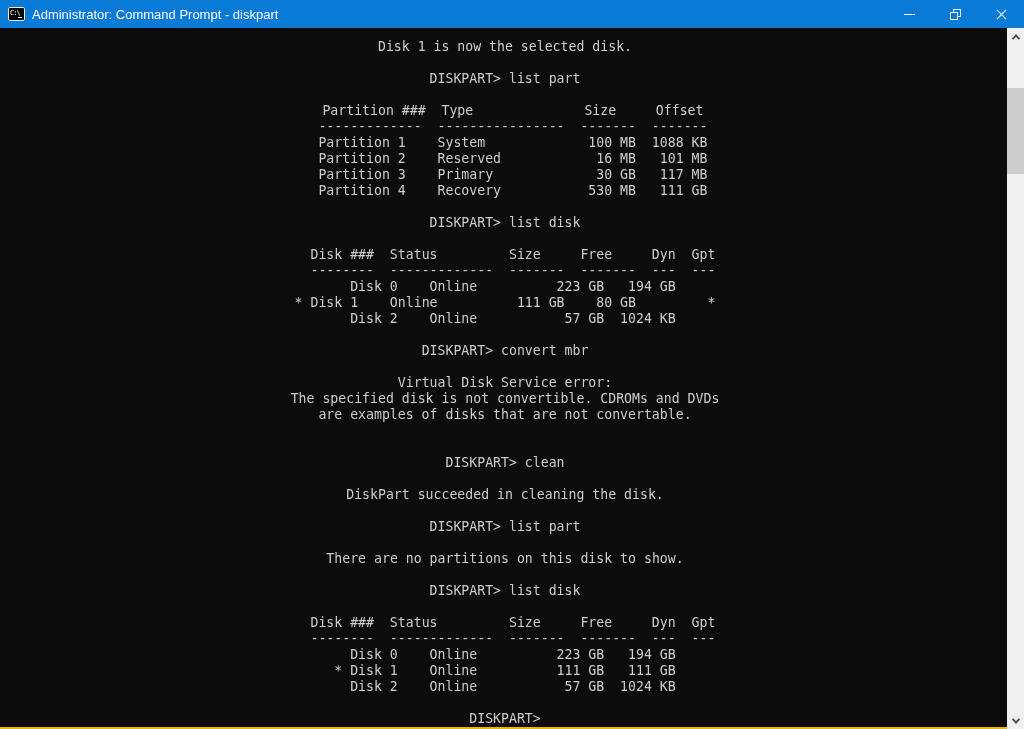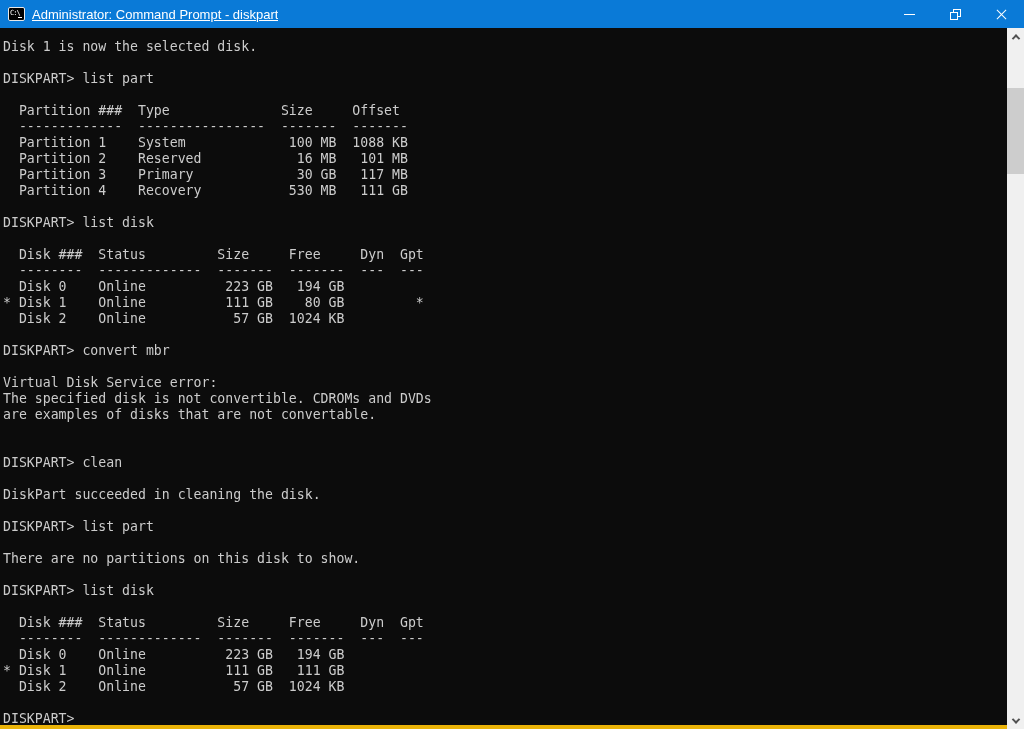--- a/index.html
+++ b/index.html
@@ -31,21 +31,21 @@
     position: absolute; top: 1px; left: 1px;
     font-family: "DejaVu Sans Mono", monospace;
     font-size: 7px; line-height: 8px; color: #fff; letter-spacing: -1px;
   }
   .cmd-icon .caret {
     position: absolute; right: 2px; bottom: 2px;
     width: 4px; height: 1px; background: #fff;
   }
   .title-text {
     color: #ffffff; font-size: 13px; margin-left: 7px;
-    white-space: nowrap; overflow: hidden; text-decoration: underline;
+    white-space: nowrap; overflow: hidden;
   }
   .caption-buttons {
     position: absolute; right: 0; top: 0; height: 28px; display: flex;
   }
   .cap-btn {
     width: 46px; height: 28px; display: flex; align-items: center; justify-content: center;
     background: transparent; border: none; cursor: pointer;
   }
   .min-glyph { width: 11px; height: 1px; background: #ffffff; }
   .restore-glyph { position: relative; width: 11px; height: 11px; }
@@ -62,21 +62,22 @@
     content: ""; position: absolute; top: 5px; left: -1px;
     width: 13px; height: 1px; background: #ffffff;
   }
   .close-glyph::before { transform: rotate(45deg); }
   .close-glyph::after  { transform: rotate(-45deg); }
 
   
   .console {
     position: absolute; top: 28px; left: 0; right: 17px; bottom: 0;
     background: var(--console-bg); overflow: hidden;
-    border-bottom: 4px solid #eab308;
+    border-bottom: 2px solid #eab308;
+    text-align: center;
   }
   .console pre {
     font-family: "DejaVu Sans Mono", "Liberation Mono", monospace;
     font-size: 13.2px; line-height: 16px;
     color: var(--console-fg);
     padding: 11px 0 0 3px;
     white-space: pre;
   }
 
   

